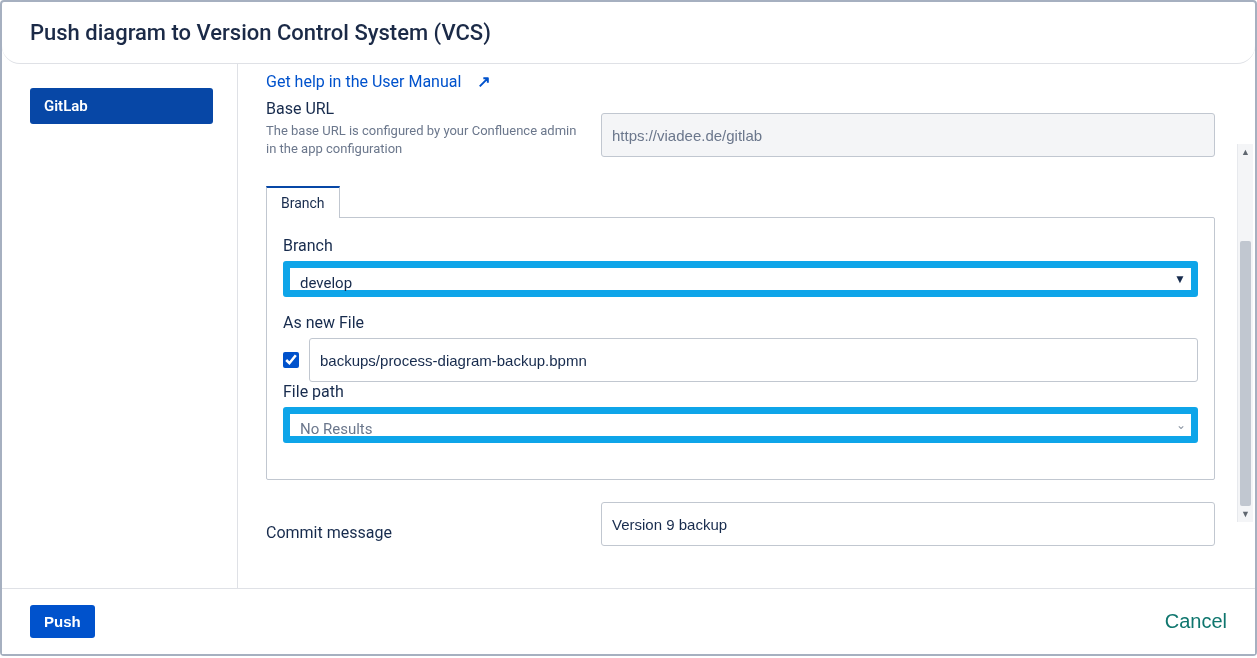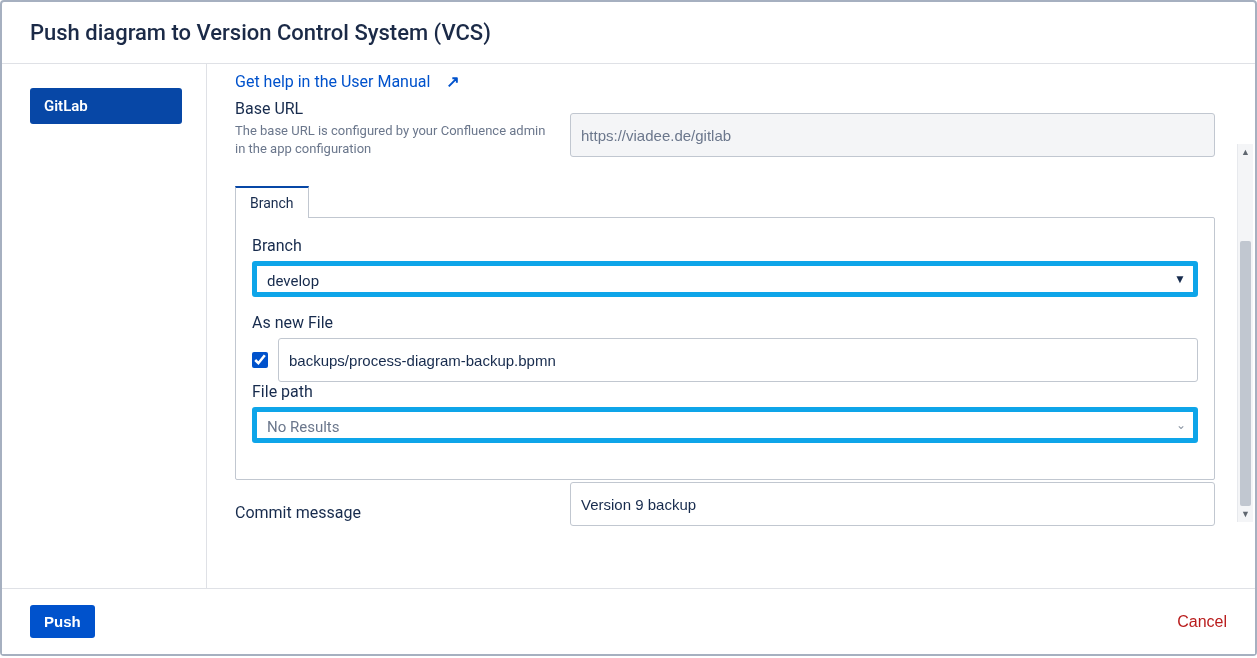--- a/index.html
+++ b/index.html
@@ -14,34 +14,35 @@
     border: 2px solid #a6b0c0;
     border-radius: 4px;
     height: 656px;
     display: flex;
     flex-direction: column;
     position: relative;
   }
   .dialog-header {
     padding: 18px 24px 18px 28px;
     border-bottom: 1px solid #dfe1e6;
+    border-radius: 18px;
   }
   .dialog-title {
     font-size: 22px;
     font-weight: 500;
     color: #1b2a47;
   }
   .dialog-body {
     flex: 1;
     display: flex;
     overflow: hidden;
     position: relative;
   }
   .sidebar {
-    width: 205px;
+    width: 236px;
     padding: 24px 24px 0 28px;
     border-right: 1px solid #dfe1e6;
   }
   .sidebar-item {
     background: #0747a6;
     color: #fff;
     font-weight: 600;
     font-size: 15px;
     padding: 9px 14px;
     border-radius: 3px;
@@ -130,21 +131,21 @@
     margin-bottom: 16px;
   }
   .inner-label {
     font-size: 16px;
     color: #172b4d;
     margin-bottom: 6px;
   }
   .select {
     width: 100%;
     height: 36px;
-    border: 5px solid #0ea5e9;
+    border: 7px solid #0ea5e9;
     border-radius: 3px;
     padding: 6px 10px;
     font-size: 15px;
     color: #172b4d;
     background: #fff;
     appearance: none;
     position: relative;
   }
   .select-wrap {
     position: relative;
@@ -190,22 +191,22 @@
     border: none;
     font-size: 15px;
     font-weight: 600;
     padding: 8px 14px;
     border-radius: 3px;
     cursor: pointer;
   }
   .btn-link {
     background: none;
     border: none;
-    color: #b91c1c;
-    font-size: 16px;
+    color: #0f766e;
+    font-size: 20px;
     cursor: pointer;
   }
   .scrollbar-mock {
     position: absolute;
     right: 2px;
     top: 80px;
     width: 16px;
     bottom: 66px;
     background: #f4f5f7;
     border-left: 1px solid #e7e9ed;
@@ -286,21 +287,21 @@
             <div class="inner-label">File path</div>
             <div class="select-wrap">
               <div class="select placeholder">No Results</div>
               <span class="chev" style="color:#8d97a5">⌄</span>
             </div>
           </div>
 
         </div>
       </div>
 
-      <div class="form-row" style="margin-top:2px;margin-bottom:0">
+      <div class="form-row" style="margin-top:22px;margin-bottom:0">
         <div class="form-label-col">
           <div class="form-label">Commit message</div>
         </div>
         <div class="form-control-col">
           <input class="text-input" value="Version 9 backup" style="">
         </div>
       </div>
 
     </div>
 

